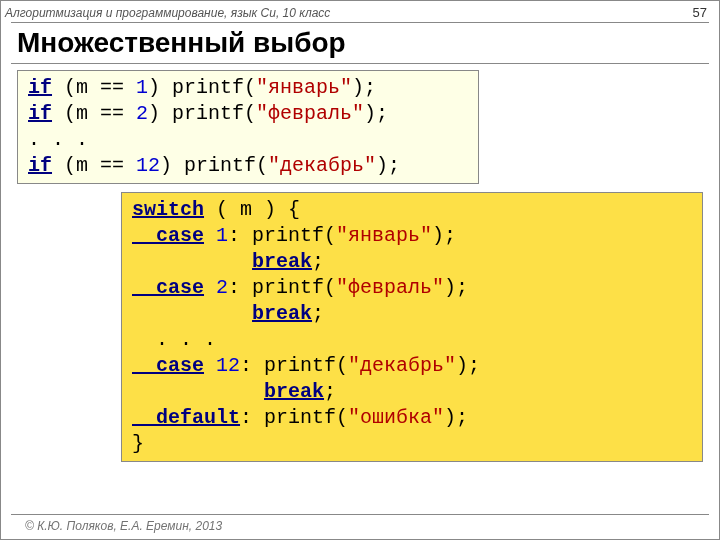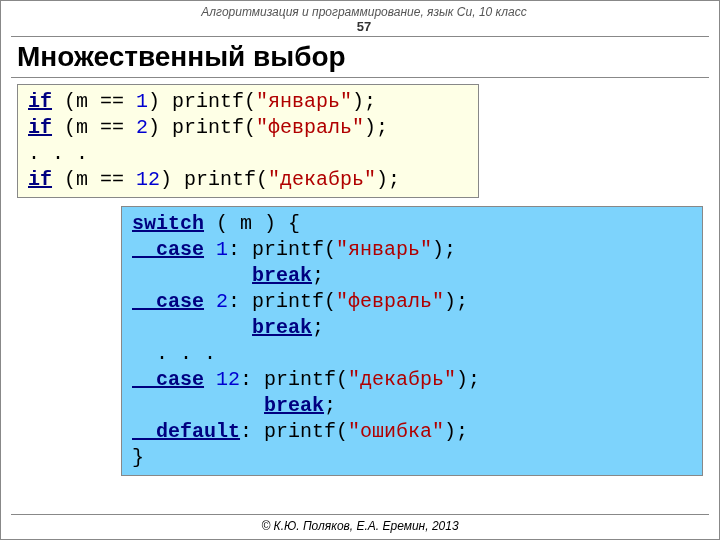--- a/index.html
+++ b/index.html
@@ -16,28 +16,27 @@
   width: 720px;
   height: 540px;
   border: 1px solid #888;
   box-sizing: border-box;
   position: relative;
 }
 .header {
   display: flex;
   justify-content: space-between;
   align-items: center;
-  padding: 4px 12px 0 20px;
+  padding: 4px 12px 0 4px;
   font-size: 12px;
   font-style: italic;
   color: #555;
-  flex-direction: column;
 }
 .header .page-num {
-  font-weight: bold;
+  font-weight: normal;
   font-style: normal;
   color: #333;
   font-size: 13px;
 }
 .hr {
   border-top: 1px solid #888;
   margin: 2px 10px 0 10px;
 }
 .title {
   font-size: 28px;
@@ -56,39 +55,39 @@
   padding: 4px 10px;
   white-space: pre;
 }
 .box1 {
   background: #feffe6;
   border: 1px solid #888;
   margin: 6px 10px 8px 16px;
   width: 440px;
 }
 .box2 {
-  background: #7dd3fc;
+  background: #fde047;
   border: 1px solid #888;
   margin: 0 16px 0 120px;
   width: 560px;
 }
 .kw { color: #000080; font-weight: bold; text-decoration: underline; }
 .num { color: #0000d0; }
 .str { color: #b00000; }
 .footer {
   position: absolute;
   bottom: 6px;
   left: 0;
   right: 0;
   padding: 0 14px;
   display: flex;
-  justify-content: center;
+  justify-content: flex-start;
   font-size: 12px;
   font-style: italic;
-  color: #000000;
+  color: #737373;
   border-top: 1px solid #888;
   margin: 0 10px;
   padding-top: 4px;
 }
 .footer .url {
   font-style: italic;
 }
 </style>
 </head>
 <body>

